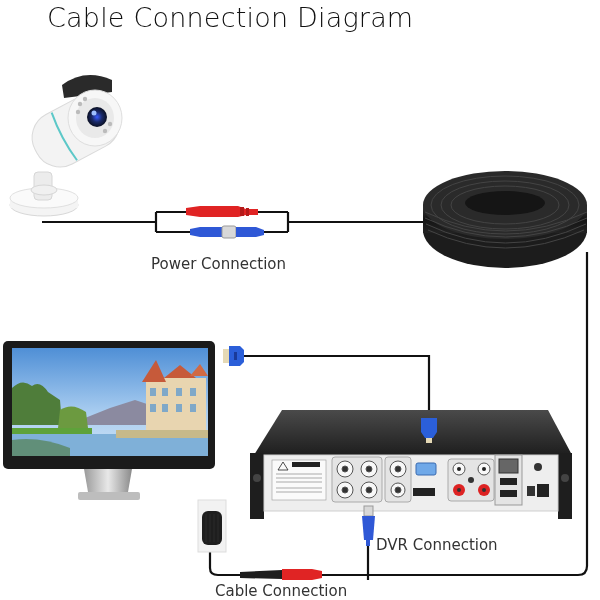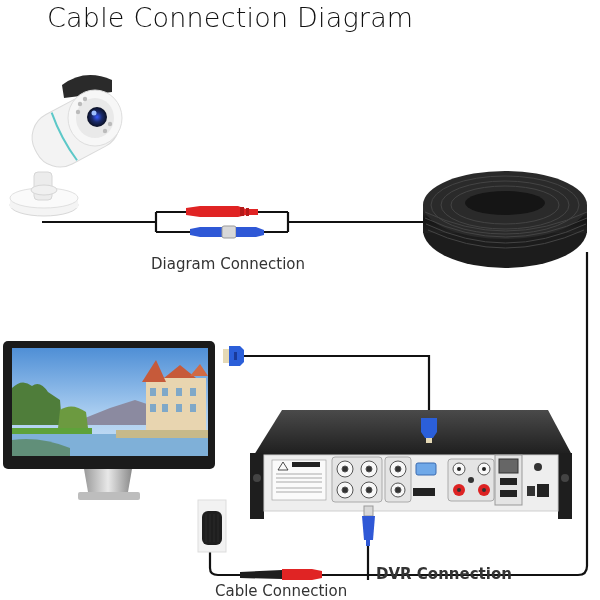--- a/index.html
+++ b/index.html
@@ -240,15 +240,15 @@
         <line x1="218" y1="514" x2="218" y2="542"></line>
     </g>
   </g>
 
   <g>
     <path d="M240 572 L282 570 L282 579 L240 578 Z" fill="#1e1e1e"></path>
     <path d="M282 569 L312 569 L322 571 L322 578 L312 580 L282 580 Z" fill="#e02424"></path>
   </g>
 </svg>
 
-<div class="label" style="left:151px; top:255px;">Diagram Connection</div>
-<div class="label" style="left:376px; top:565px;font-weight:bold;">DVR Connection</div>
+<div class="label" style="left:151px; top:255px;">Power Connection</div>
+<div class="label" style="left:376px; top:536px;">DVR Connection</div>
 <div class="label" style="left:215px; top:582px;">Cable Connection</div>
 
 </body></html>

